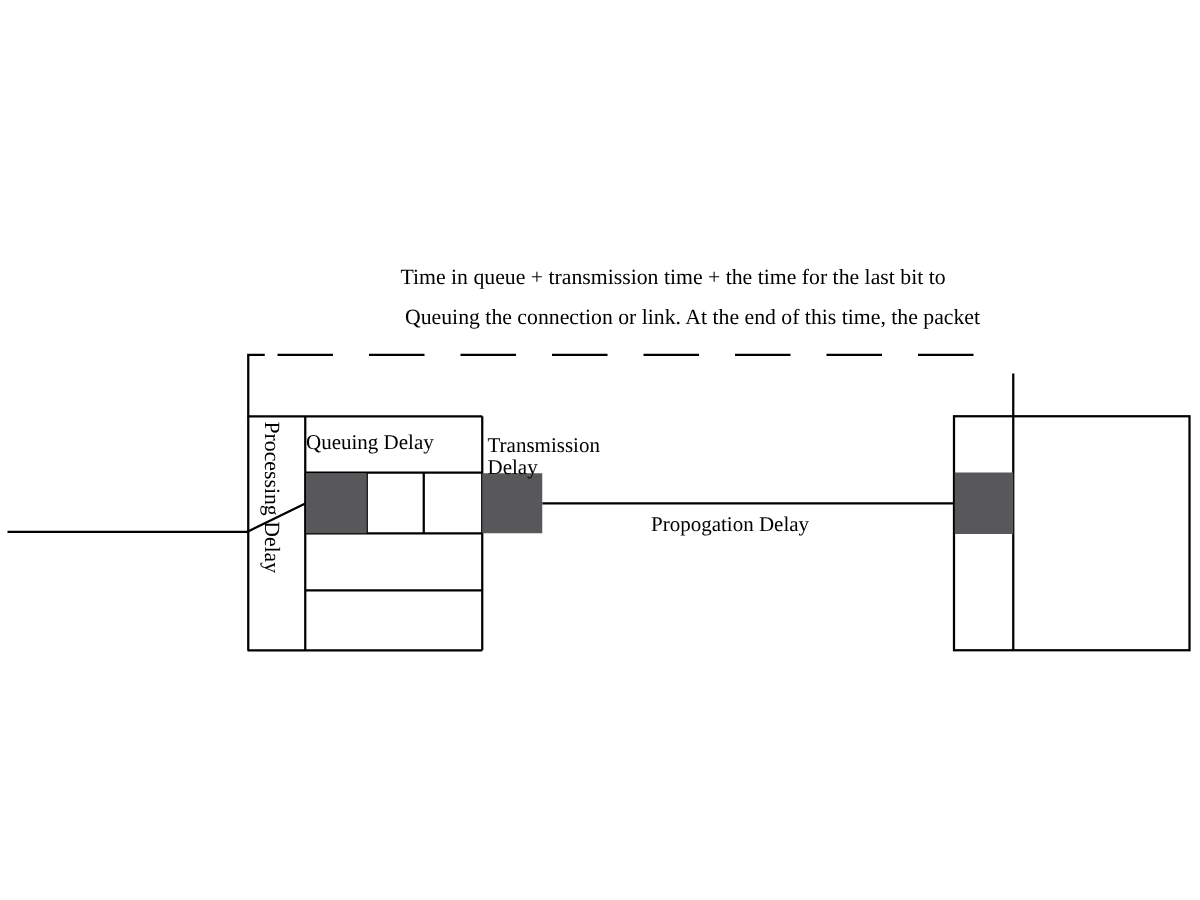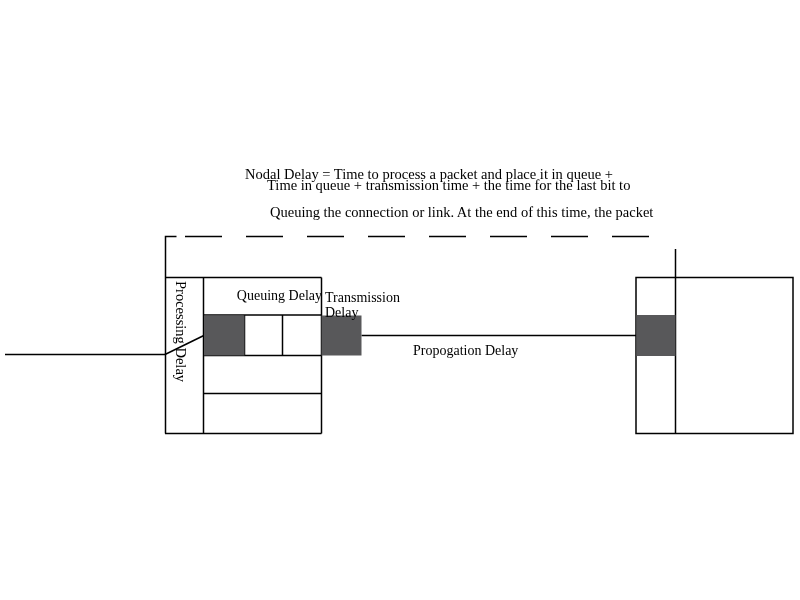--- a/index.html
+++ b/index.html
@@ -36,48 +36,47 @@
   .lbl {
     position: absolute;
     font-size: 14px;
     line-height: 1;
     color: #000000;
   }
   .lbl-queuing {
     left: 204px;
     top: 289px;
     width: 118px;
-    text-align: right;
+    text-align: left;
     white-space: nowrap;
   }
   .lbl-transmission {
     left: 325px;
     top: 291px;
     width: 84px;
     line-height: 14.5px;
   }
   .lbl-propagation {
-    left: 413px;
+    left: 434px;
     top: 344px;
     white-space: nowrap;
   }
   .lbl-processing {
     left: 173px;
     top: 281px;
     writing-mode: vertical-rl;
     white-space: nowrap;
     font-size: 14.5px;
   }
 </style>
 </head>
 <body>
 
 <div class="canvas">
 
-  <div class="def-line l1">Nodal Delay = Time to process a packet and place it in queue +</div>
   <div class="def-line l2">Time in queue + transmission time + the time for the last bit to</div>
   <div class="def-line l3">Queuing the connection or link. At the end of this time, the packet</div>
 
   <svg class="diagram-svg" width="800" height="600" viewBox="0 0 800 600">
     <g fill="none" stroke="#000000" stroke-width="1.5">
 
       <path d="M176.5 236.5 H165.5 V433.5"></path>
       <line x1="185" y1="236.5" x2="666" y2="236.5" stroke-dasharray="37 24"></line>
 
       <line x1="165" y1="277.5" x2="321.5" y2="277.5"></line>

